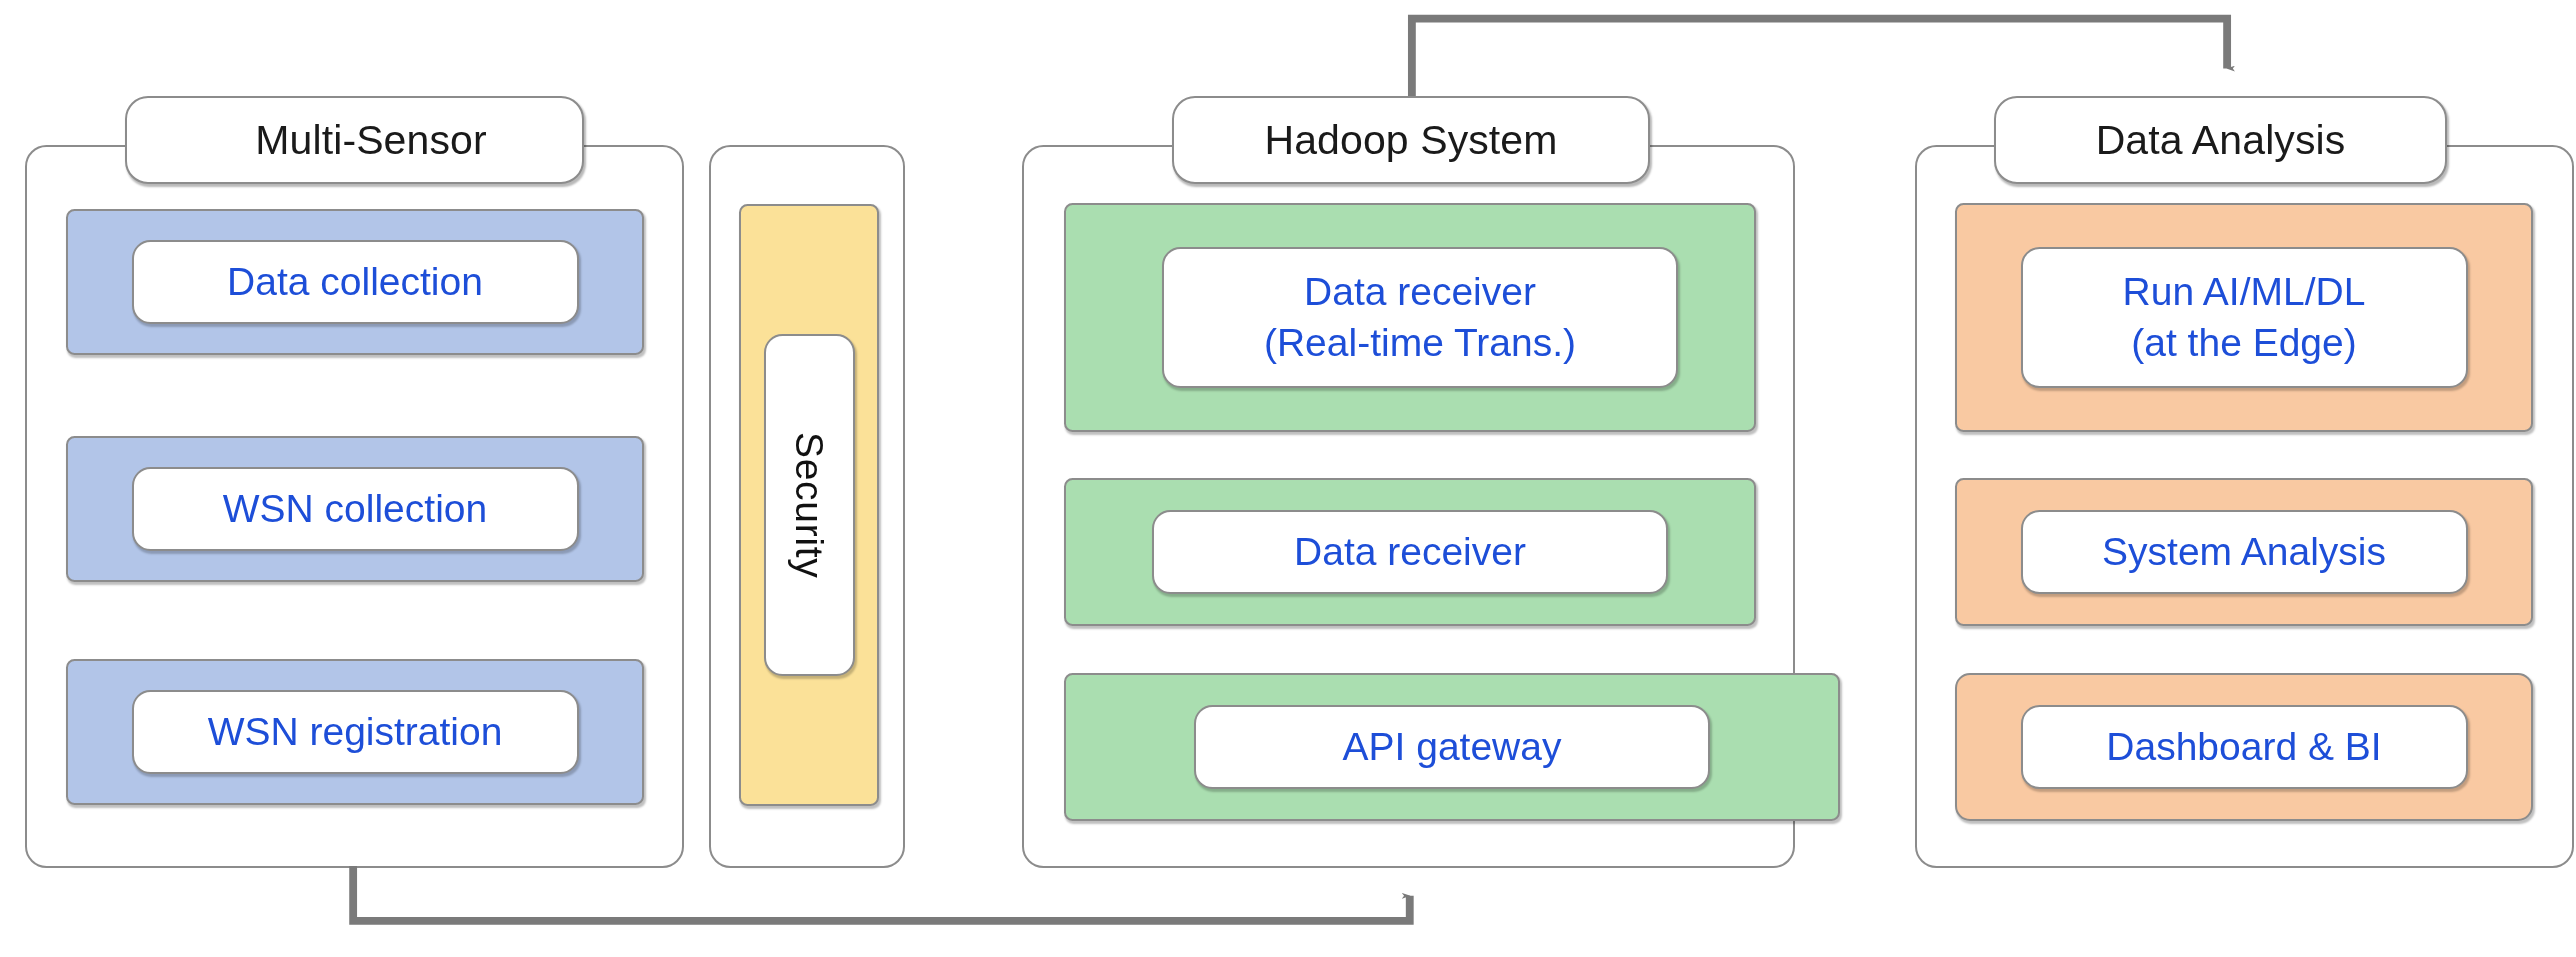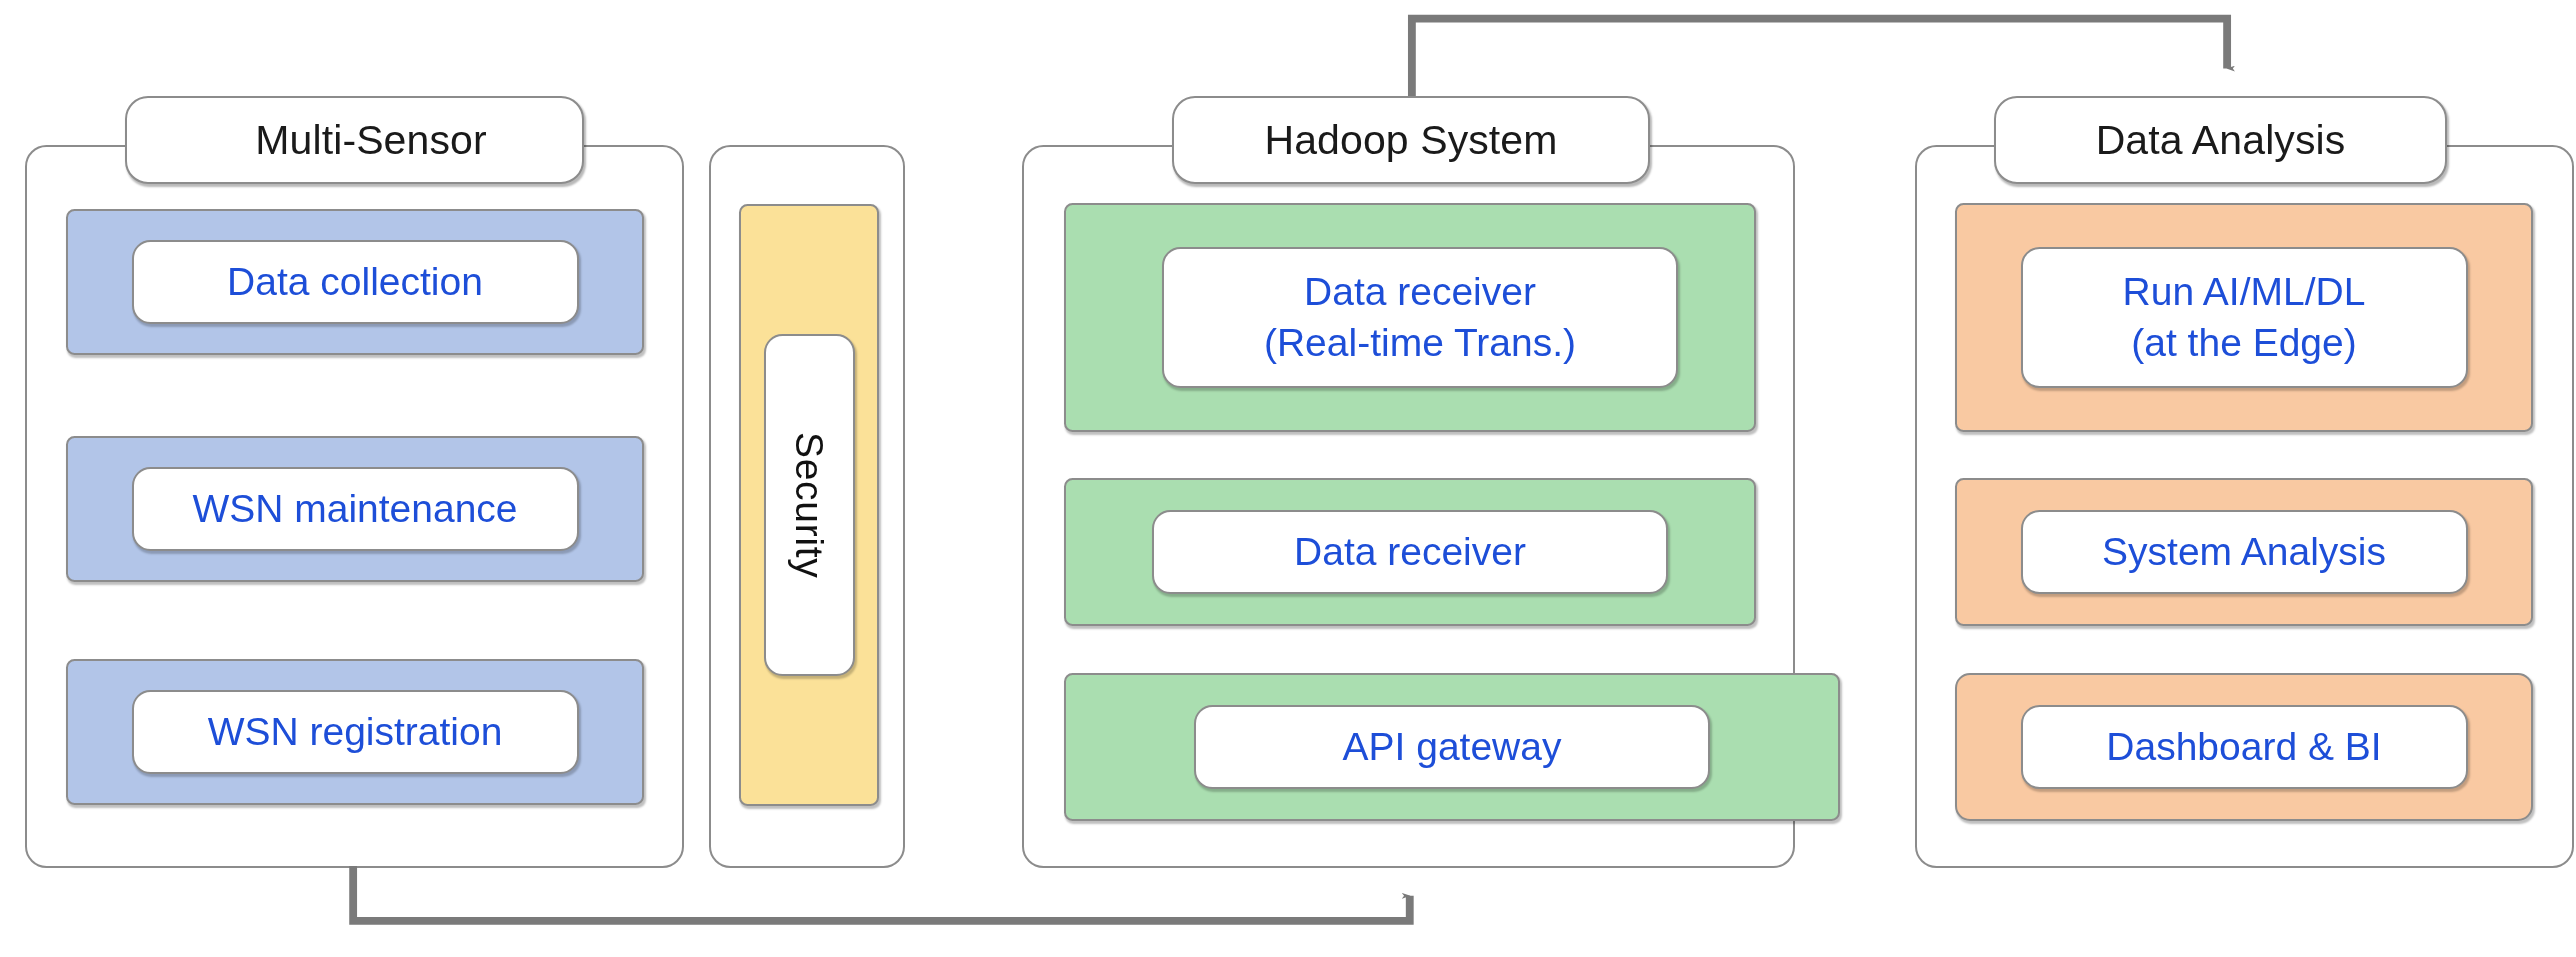--- a/index.html
+++ b/index.html
@@ -134,21 +134,21 @@
   </div>
 
   <div class="block blue" style="left:66px;top:209px;width:578px;height:146px;">
     <div class="chip" style="width:447px;height:84px;">
       <span>Data collection</span>
     </div>
   </div>
 
   <div class="block blue" style="left:66px;top:436px;width:578px;height:146px;">
     <div class="chip" style="width:447px;height:84px;">
-      <span>WSN maintenance</span>
+      <span>WSN collection</span>
     </div>
   </div>
 
   <div class="block blue" style="left:66px;top:659px;width:578px;height:146px;">
     <div class="chip" style="width:447px;height:84px;">
       <span>WSN registration</span>
     </div>
   </div>
 
   <div class="panel" style="left:709px;top:145px;width:196px;height:723px;">

